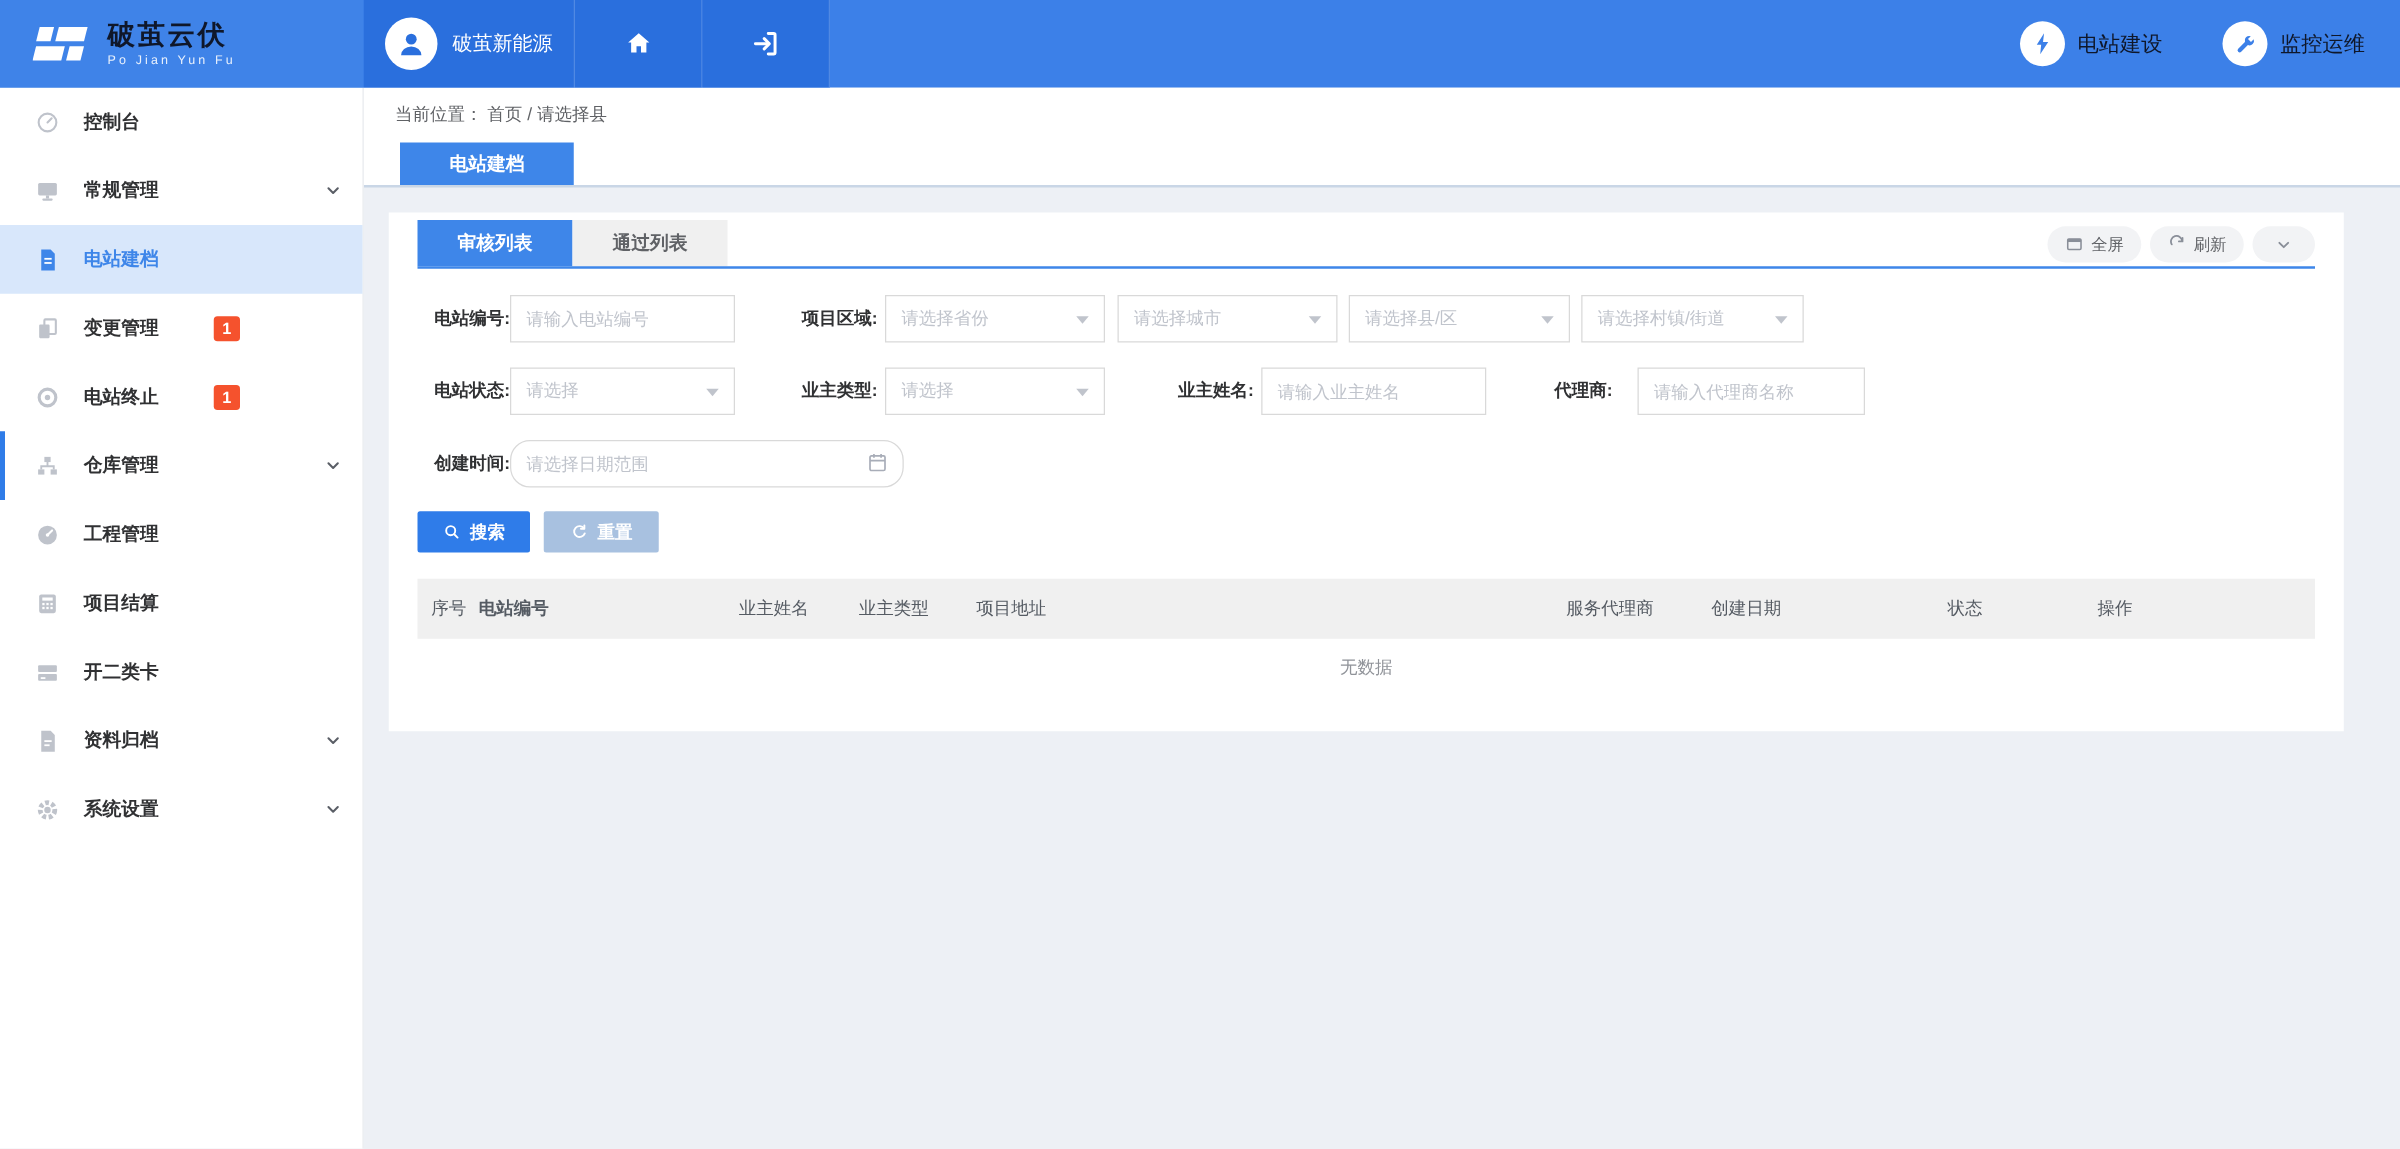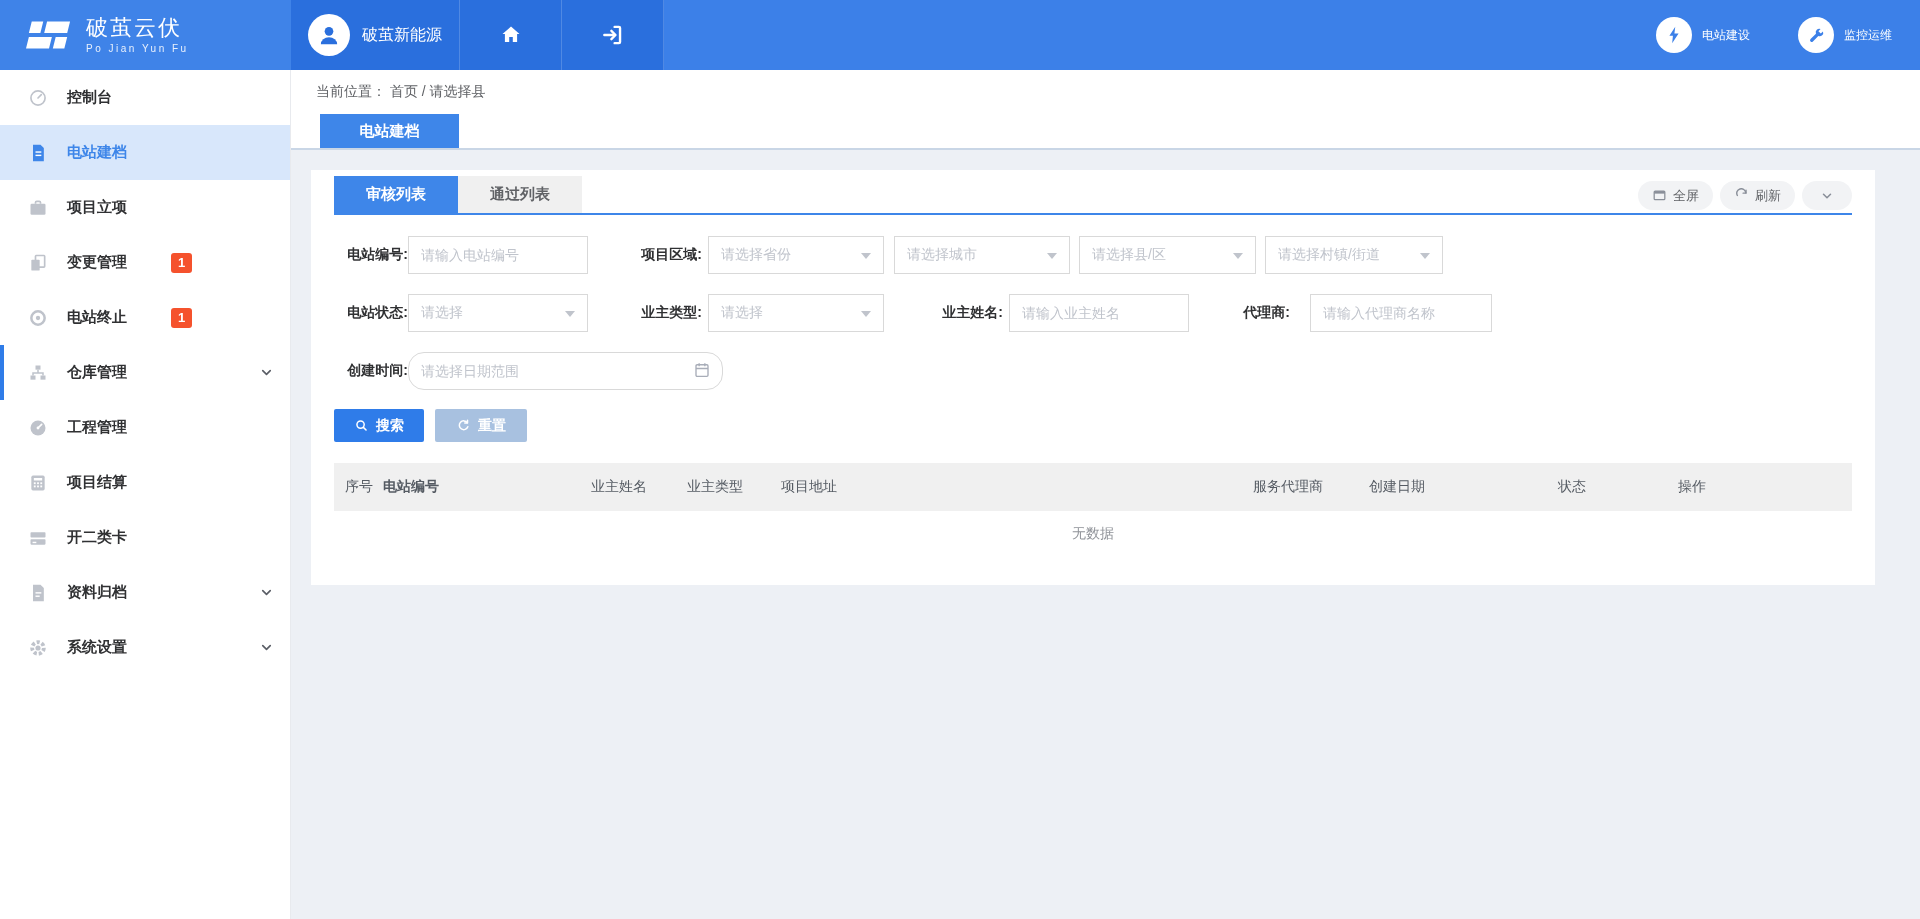--- a/index.html
+++ b/index.html
@@ -3,32 +3,32 @@
 <meta charset="utf-8">
 <style>
   * { margin:0; padding:0; box-sizing:border-box; }
   html,body { width:1920px; height:919px; overflow:hidden; }
   body { font-family:"Liberation Sans","DejaVu Sans",sans-serif; background:#EDF0F5; position:relative; color:#303133; }
   svg { display:block; }
 
   
   .hdr { position:absolute; left:0; top:0; width:1920px; height:70px; background:#3C80E8; display:flex; align-items:stretch; z-index:5; }
   .brand { width:291px; background:#3F83E8; display:flex; align-items:center; padding-left:26px; gap:14px; }
-  .brand-text .t1 { color:#ffffff; font-size:22px; font-weight:400; letter-spacing:2px; line-height:24px; }
+  .brand-text .t1 { color:#0f172a; font-size:22px; font-weight:700; letter-spacing:2px; line-height:24px; }
   .brand-text .t2 { color:#E8F0FC; font-size:10px; letter-spacing:2.5px; margin-top:3px; }
   .hsec { display:flex; align-items:center; justify-content:center; background:#2A6FDD; border-right:1px solid rgba(255,255,255,0.18); }
   .hsec.user { width:169px; gap:12px; padding:0 10px; }
   .hsec.sq { width:102px; cursor:pointer; }
   .avatar { width:42px; height:42px; border-radius:50%; background:#fff; display:flex; align-items:center; justify-content:center; }
   .company { color:#fff; font-size:16px; white-space:nowrap; }
   .hspacer { flex:1; }
   .hmods { display:flex; align-items:center; gap:48px; padding-right:28px; }
   .hmod { display:flex; align-items:center; gap:10px; cursor:pointer; }
   .hmod .circ { width:36px; height:36px; border-radius:50%; background:#fff; display:flex; align-items:center; justify-content:center; }
-  .hmod .mlabel { color:#ffffff; font-size:12px; }
+  .hmod .mlabel { color:#0f172a; font-size:17px; }
 
   
   .side { position:absolute; left:0; top:70px; width:291px; height:849px; background:#fff; border-right:1px solid #E8EAEE; z-index:4; }
   .sitem { position:relative; height:55px; display:flex; align-items:center; cursor:pointer; }
   .sitem .sicon { position:absolute; left:28px; width:20px; height:20px; color:#BFC3CB; }
   .sitem .slabel { position:absolute; left:67px; font-size:15px; font-weight:700; color:#303133; }
   .sitem.active { background:#D8E7FB; }
   .sitem.active .slabel { color:#3E86E9; }
   .sitem.active .sicon { color:#3E86E9; }
   .sitem .chev { position:absolute; right:16px; width:15px; height:15px; color:#5A5E66; }
@@ -146,41 +146,47 @@
   <div class="sitem">
     <span class="sicon">
       <svg viewBox="0 0 24 24" width="20" height="20" fill="none" stroke="currentColor" stroke-width="2">
         <circle cx="12" cy="12" r="8.5"></circle>
           <path d="M12 12l4-4" stroke-linecap="round"></path>
       </svg>
     </span>
     <span class="slabel">控制台</span>
   </div>
 
+  <div class="sitem">
+    <span class="sicon">
+      <svg viewBox="0 0 24 24" width="20" height="20" fill="currentColor">
+        <rect x="3" y="4" width="18" height="12" rx="1.5"></rect>
+          <rect x="10.5" y="16" width="3" height="3"></rect>
+          <rect x="7" y="19" width="10" height="2" rx="1"></rect>
+      </svg>
+    </span>
+    <span class="slabel">常规管理</span>
+    <span class="chev">
+      <svg viewBox="0 0 24 24" width="15" height="15" fill="none" stroke="currentColor" stroke-width="2.6" stroke-linecap="round" stroke-linejoin="round">
+          <path d="M6 9l6 6 6-6"></path>
+        </svg>
+    </span>
+  </div>
 
   <div class="sitem active">
     <span class="sicon">
       <svg viewBox="0 0 24 24" width="20" height="20">
         <path d="M6 2h9l4 4v16H6z" fill="currentColor"></path>
         <rect x="9" y="10" width="7" height="1.7" fill="#fff"></rect>
           <rect x="9" y="14" width="7" height="1.7" fill="#fff"></rect>
       </svg>
     </span>
     <span class="slabel">电站建档</span>
   </div>
 
-  <div class="sitem">
-    <span class="sicon">
-      <svg viewBox="0 0 24 24" width="20" height="20">
-        <rect x="3" y="7" width="18" height="13" rx="1.5" fill="currentColor"></rect>
-        <path d="M9 7V5.5A1.5 1.5 0 0110.5 4h3A1.5 1.5 0 0115 5.5V7" fill="none" stroke="currentColor" stroke-width="2"></path>
-      </svg>
-    </span>
-    <span class="slabel">项目立项</span>
-  </div>
 
   <div class="sitem">
     <span class="sicon">
       <svg viewBox="0 0 24 24" width="20" height="20">
         <rect x="9" y="3" width="11" height="14" rx="1" fill="none" stroke="currentColor" stroke-width="2"></rect>
         <rect x="4" y="8" width="10" height="13" rx="1" fill="currentColor"></rect>
       </svg>
     </span>
     <span class="slabel">变更管理</span>
     <span class="badge">1</span>

